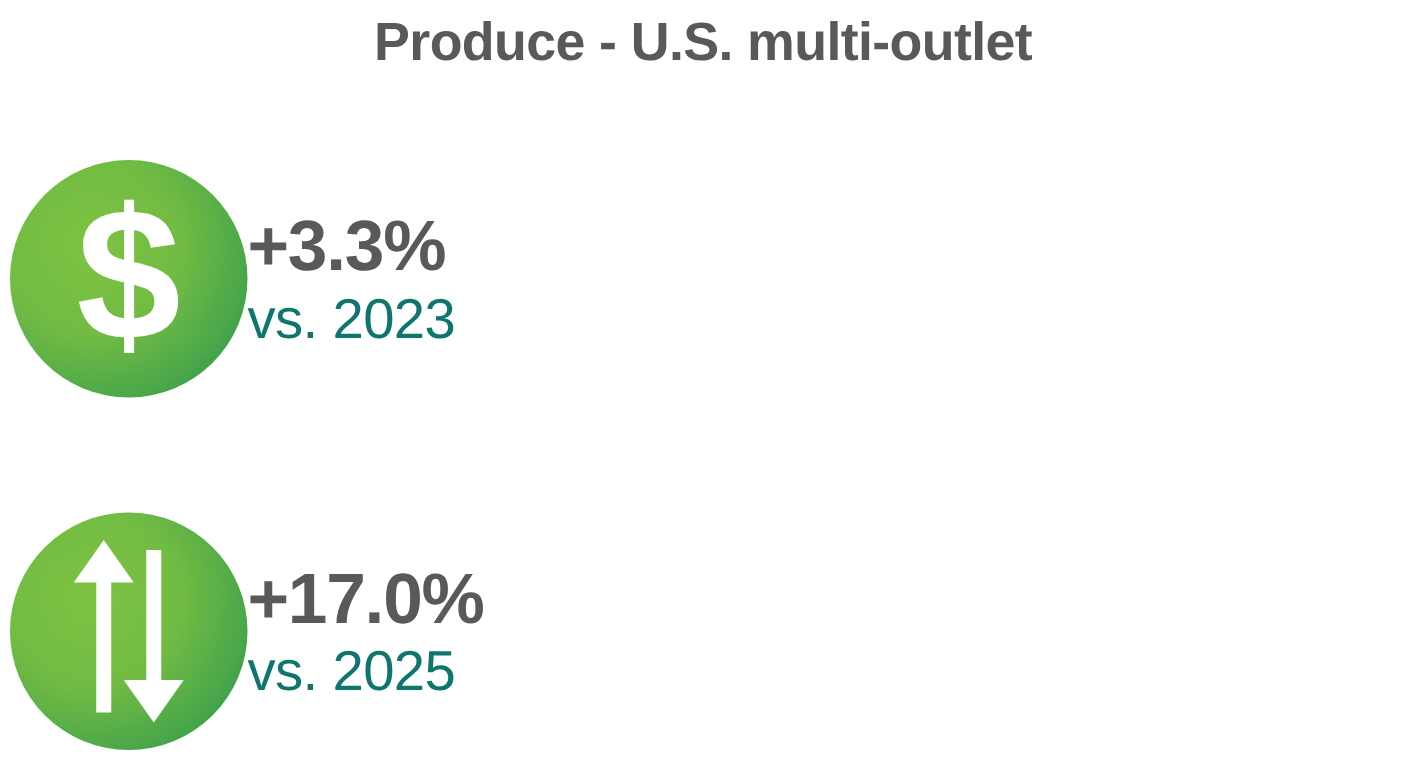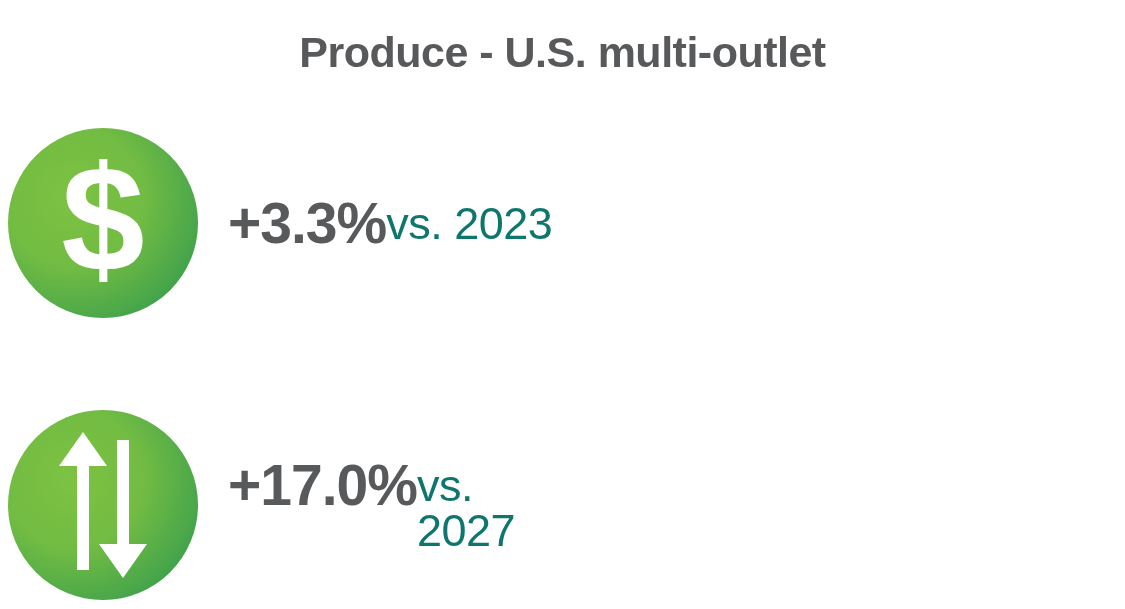--- a/index.html
+++ b/index.html
@@ -10,21 +10,21 @@
   body {
     width: 1125px;
     height: 609px;
     font-family: "Liberation Sans", sans-serif;
     position: relative;
     overflow: hidden;
   }
 
   .page-title {
     position: absolute;
-    top: 28px;
+    top: 10px;
     left: 0;
     width: 1125px;
     text-align: center;
     font-size: 43px;
     font-weight: bold;
     color: #58595b;
     letter-spacing: -0.5px;
   }
 
   .kpi-grid {
@@ -59,23 +59,22 @@
     width: 190px;
     height: 190px;
     border-radius: 50%;
     background: radial-gradient(circle at 34% 36%, #7dc242 0%, #72bc43 40%, #4aa74a 72%, #189247 100%);
     display: flex;
     align-items: center;
     justify-content: center;
   }
 
   .kpi-text {
-    margin-left: 30px;
     display: flex;
-    flex-direction: row;
+    flex-direction: column;
     justify-content: flex-end;
     line-height: 1;
   }
   .kpi-value {
     font-size: 57px;
     font-weight: bold;
     color: #58595b;
     letter-spacing: -1px;
   }
   .kpi-sub {
@@ -121,21 +120,21 @@
             <rect x="34" y="22" width="12" height="118"></rect>
             <polygon points="40,2 16,36 64,36"></polygon>
             <rect x="74" y="10" width="12" height="118"></rect>
             <polygon points="80,148 104,114 56,114"></polygon>
           </g>
         </svg>
       </div>
     </div>
     <div class="kpi-text">
       <div class="kpi-value">+17.0%</div>
-      <div class="kpi-sub">vs. 2027</div>
+      <div class="kpi-sub">vs. 2025</div>
     </div>
   </div>
 
   <div class="kpi kpi-col-1">
     
     
   </div>
 
 </div>
 

